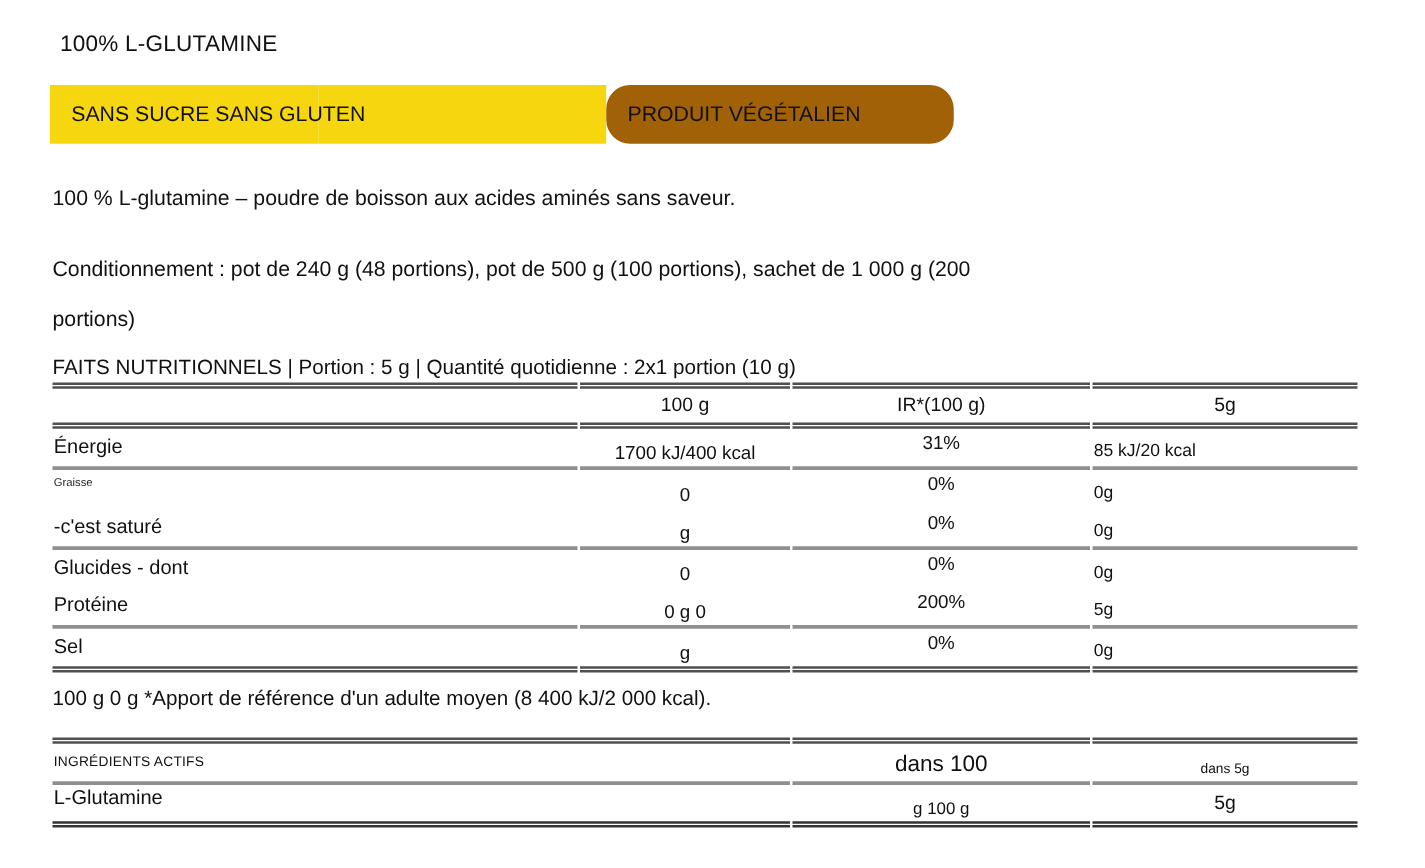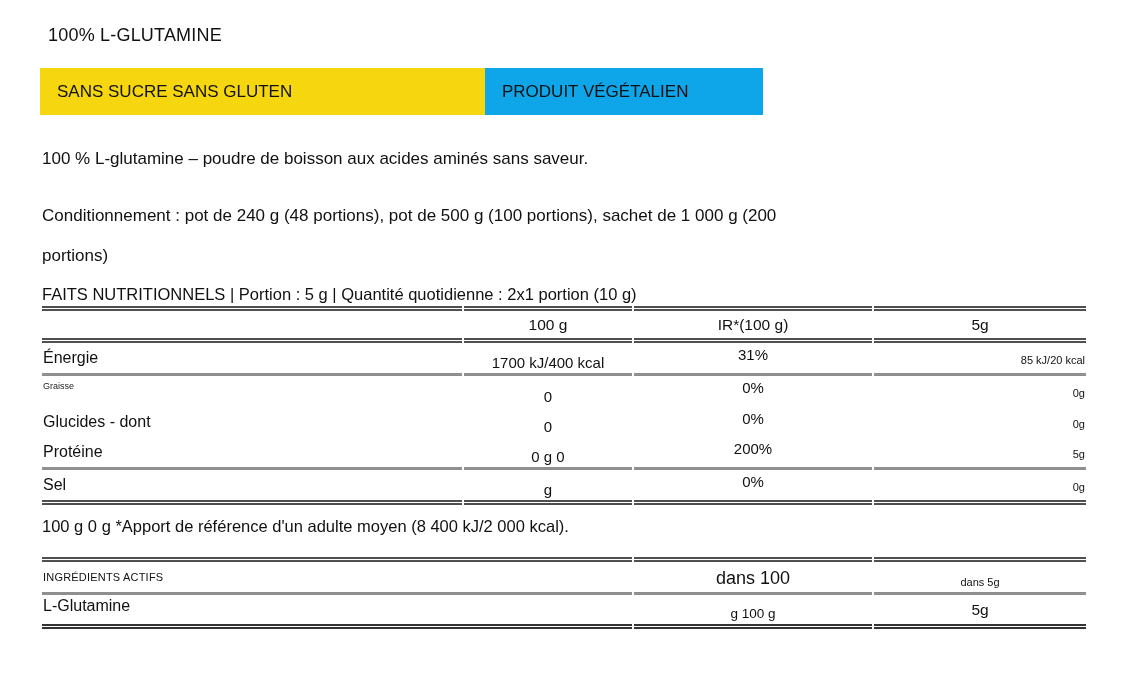--- a/index.html
+++ b/index.html
@@ -64,21 +64,21 @@
   
   .bt-strong { border-top: 5px double #4f4f4f; }
   .bb-strong { border-bottom: 5px double #4f4f4f; }
   .bb-row    { border-bottom: 3px solid #8f8f8f; }
   .bb-dark   { border-bottom: 5px double #333333; }
   
   .c-label { font-size: 16px; vertical-align: middle; text-align: left; }
   .c-label-small { font-size: 9px; vertical-align: top; padding-top: 5px; color: #222; }
   .c-100 { text-align: center; vertical-align: bottom; padding-bottom: 2px; font-size: 15px; }
   .c-ir  { text-align: center; vertical-align: top; padding-top: 3px; font-size: 15px; }
-  .c-5   { text-align: right; vertical-align: middle; padding-top: 4px; font-size: 11px; }
+  .c-5   { text-align: left; vertical-align: middle; padding-top: 4px; font-size: 14px; }
   .c-head { text-align: center; vertical-align: middle; font-size: 15.5px; }
   .footnote {
     margin: 12px 0 0 42px;
     font-size: 16.5px;
     line-height: 19px;
   }
   .ingtable { margin-top: 21px; }
   .ing-head-label { font-size: 11px; vertical-align: middle; text-align: left; letter-spacing: 0.2px; }
   .ing-head-100 { font-size: 18px; text-align: center; vertical-align: bottom; padding-bottom: 3px; }
   .ing-head-5   { font-size: 11px;  text-align: center; vertical-align: bottom; padding-bottom: 4px; }
@@ -91,21 +91,21 @@
 
 <div class="page-title">100% L-GLUTAMINE</div>
 
 <div class="badges">
   <div class="badge badge-1" style="background: rgb(246, 215, 15);">
     <span>SANS SUCRE SANS GLUTEN</span>
   </div>
   <div class="badge badge-2" style="background: rgb(246, 215, 15);">
     <span></span>
   </div>
-  <div class="badge badge-3" style="background: #0ea5e9;">
+  <div class="badge badge-3" style="background: #a16207; border-radius: 19px;">
     <span>PRODUIT VÉGÉTALIEN</span>
   </div>
 </div>
 
 <div class="desc">100 % L-glutamine – poudre de boisson aux acides aminés sans saveur.</div>
 
 <div class="packaging">Conditionnement : pot de 240 g (48 portions), pot de 500 g (100 portions), sachet de 1 000 g (200 portions)</div>
 
 <div class="section-heading">FAITS NUTRITIONNELS | Portion : 5 g | Quantité quotidienne : 2x1 portion (10 g)</div>
 
@@ -127,20 +127,26 @@
     <td class="c-label bb-row">Énergie</td>
     <td class="c-100 bb-row">1700 kJ/400 kcal</td>
     <td class="c-ir bb-row">31%</td>
     <td class="c-5 bb-row">85 kJ/20 kcal</td>
   </tr>
   <tr>
     <td class="c-label-small">Graisse</td>
     <td class="c-100">0</td>
     <td class="c-ir">0%</td>
     <td class="c-5">0g</td>
+  </tr>
+  <tr>
+    <td class="c-label bb-row">-c'est saturé</td>
+    <td class="c-100 bb-row">g</td>
+    <td class="c-ir bb-row">0%</td>
+    <td class="c-5 bb-row">0g</td>
   </tr>
   <tr>
     <td class="c-label">Glucides - dont</td>
     <td class="c-100">0</td>
     <td class="c-ir">0%</td>
     <td class="c-5">0g</td>
   </tr>
   <tr>
     <td class="c-label bb-row">Protéine</td>
     <td class="c-100 bb-row">0 g 0</td>

